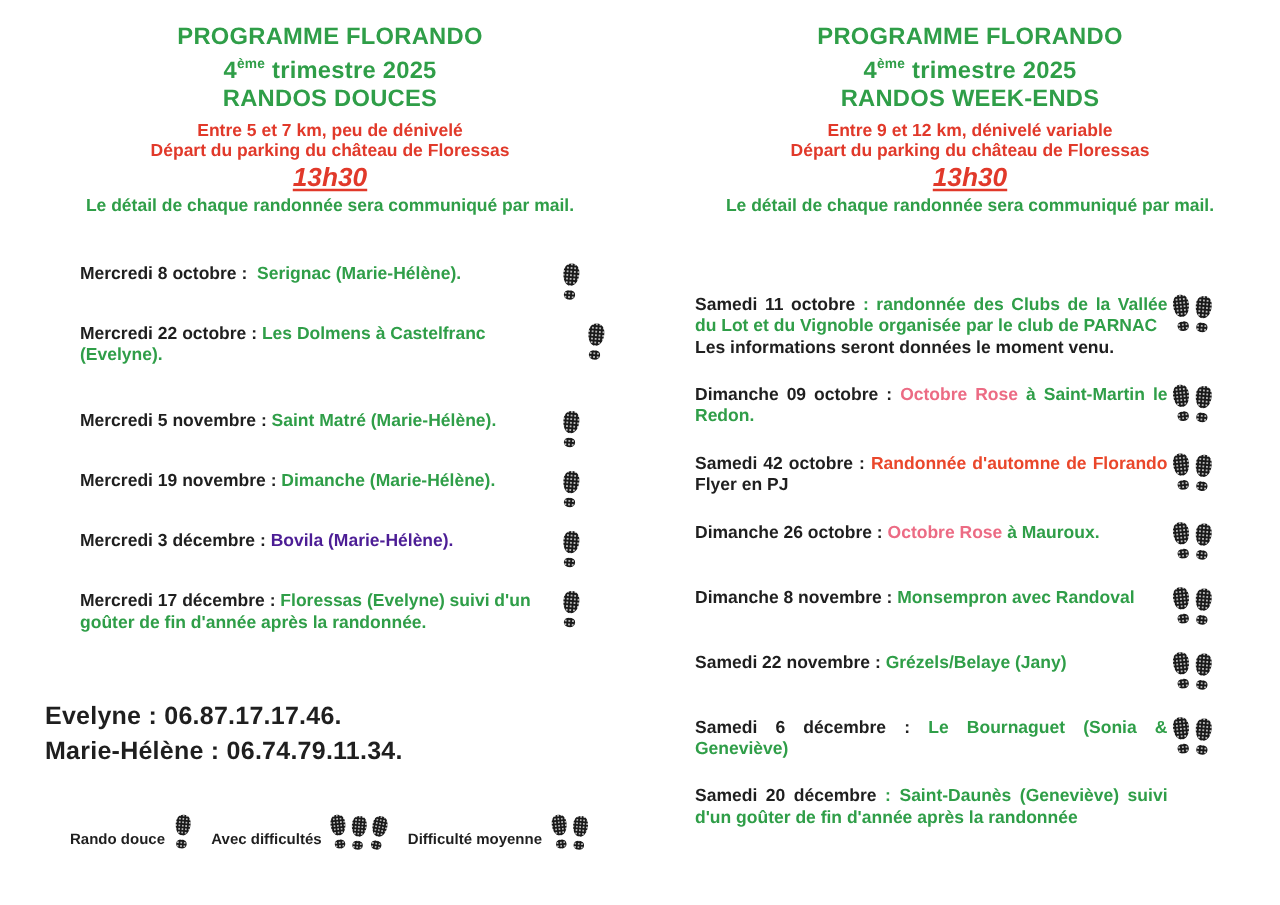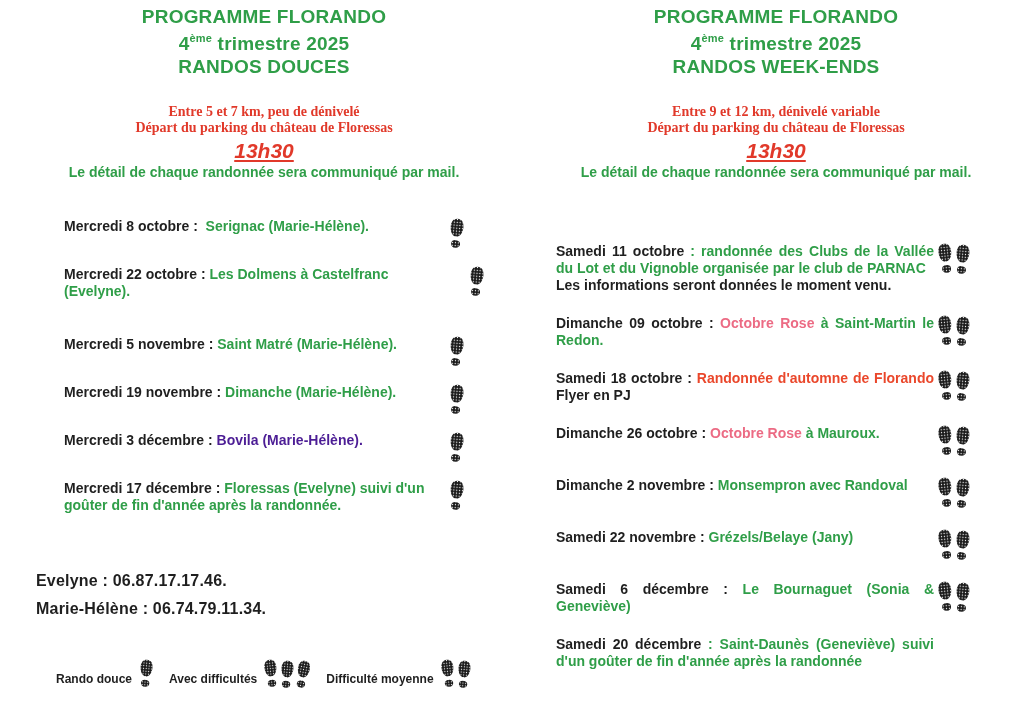--- a/index.html
+++ b/index.html
@@ -3,28 +3,28 @@
 <meta charset="utf-8">
 <style>
   html,body{margin:0;padding:0;}
   body{
     width:1024px;height:724px;background:#ffffff;
     font-family:"Liberation Sans", sans-serif;
     font-weight:bold;
     -webkit-font-smoothing:antialiased;
   }
   .page{position:relative;width:1024px;height:724px;background:#ffffff;overflow:hidden;}
-  .col{position:absolute;top:5px;}
+  .col{position:absolute;top:18px;}
   .col-left{left:36px;width:456px;}
   .col-right{left:556px;width:440px;}
 
   header{text-align:center;}
   .t1{font-size:19px;line-height:23px;letter-spacing:.2px;}
   .t1 sup{font-size:11px;position:relative;top:-1px;}
-  .subs{margin-top:26px;font-family:Liberation Serif, serif;}
+  .subs{margin-top:5px;}
   .sub{font-size:14px;line-height:16px;}
   .time{font-size:21px;font-style:italic;line-height:27px;margin-top:1px;text-decoration:underline;}
   .note{font-size:14px;line-height:16px;}
 
   .entries{margin-top:38px;}
   .col-left .entries{width:424px;margin-top:38px;}
   .col-right .entries{width:414px;margin-top:63px;}
 
   .entry{display:flex;align-items:flex-start;}
   .col-left .entry{margin-bottom:17px;}
@@ -38,21 +38,21 @@
   .col-right .entry-text{flex:0 0 378px;max-width:378px;text-align:justify;}
 
   .fp-box{flex:1;display:flex;justify-content:flex-end;align-items:flex-start;}
   .fp-group{display:inline-flex;gap:2px;}
   .boot{width:15px;height:31px;display:block;}
   .fp-group .boot:only-child{transform:rotate(5deg);}
   .fp-group .boot:first-child:not(:only-child){transform:rotate(-6deg);}
   .fp-group .boot:nth-child(2){transform:rotate(5deg) translateY(1px);}
   .fp-group .boot:nth-child(3){transform:rotate(11deg) translateY(1px);}
 
-  .contacts{margin-top:53px;font-size:16px;line-height:28px;letter-spacing:.2px;}
+  .contacts{margin-top:53px;font-size:20px;line-height:28px;letter-spacing:.2px;}
 
   .legend{margin-top:36px;padding-left:20px;display:flex;align-items:center;gap:16px;}
   .legend-item{display:flex;align-items:flex-end;gap:7px;}
   .legend-label{font-size:12px;line-height:14px;margin-bottom:2px;white-space:nowrap;}
   .legend .boot{width:14px;height:29px;}
 </style>
 <style>.c-green{color:#2f9e48} .c-red{color:#e1392a} .c-black{color:#1f1f1f}</style></head>
 <body>
 
 <div class="page">
@@ -235,21 +235,21 @@
                 <path fill="url(#tread)" d="M8 23.6 C10.9 23.6 12.8 25 12.8 27.6 C12.8 30.2 10.8 31.8 8 31.8 C5.2 31.8 3.2 30.2 3.2 27.6 C3.2 25 5.1 23.6 8 23.6 Z"></path>
               </svg>
               <svg class="boot" viewBox="0 0 16 33">
                 <path fill="url(#tread)" d="M8 .8 C12.3 .8 14.8 4 14.8 9.2 C14.8 14.6 12.4 19.8 8 19.8 C3.6 19.8 1.2 14.6 1.2 9.2 C1.2 4 3.7 .8 8 .8 Z"></path>
                 <path fill="url(#tread)" d="M8 23.6 C10.9 23.6 12.8 25 12.8 27.6 C12.8 30.2 10.8 31.8 8 31.8 C5.2 31.8 3.2 30.2 3.2 27.6 C3.2 25 5.1 23.6 8 23.6 Z"></path>
               </svg>
             </span>
           </div>
         </div>
         <div class="entry">
-          <div class="entry-text"><span style="color:#1f1f1f">Samedi 18 octobre : </span><span style="color:#ea472b">Randonnée d'automne de Florando</span><span style="color:#1f1f1f"> Flyer en PJ</span></div>
+          <div class="entry-text"><span style="color:#1f1f1f">Samedi 42 octobre : </span><span style="color:#ea472b">Randonnée d'automne de Florando</span><span style="color:#1f1f1f"> Flyer en PJ</span></div>
           <div class="fp-box">
             <span class="fp-group">
               <svg class="boot" viewBox="0 0 16 33">
                 <path fill="url(#tread)" d="M8 .8 C12.3 .8 14.8 4 14.8 9.2 C14.8 14.6 12.4 19.8 8 19.8 C3.6 19.8 1.2 14.6 1.2 9.2 C1.2 4 3.7 .8 8 .8 Z"></path>
                 <path fill="url(#tread)" d="M8 23.6 C10.9 23.6 12.8 25 12.8 27.6 C12.8 30.2 10.8 31.8 8 31.8 C5.2 31.8 3.2 30.2 3.2 27.6 C3.2 25 5.1 23.6 8 23.6 Z"></path>
               </svg>
               <svg class="boot" viewBox="0 0 16 33">
                 <path fill="url(#tread)" d="M8 .8 C12.3 .8 14.8 4 14.8 9.2 C14.8 14.6 12.4 19.8 8 19.8 C3.6 19.8 1.2 14.6 1.2 9.2 C1.2 4 3.7 .8 8 .8 Z"></path>
                 <path fill="url(#tread)" d="M8 23.6 C10.9 23.6 12.8 25 12.8 27.6 C12.8 30.2 10.8 31.8 8 31.8 C5.2 31.8 3.2 30.2 3.2 27.6 C3.2 25 5.1 23.6 8 23.6 Z"></path>
               </svg>
@@ -265,21 +265,21 @@
                 <path fill="url(#tread)" d="M8 23.6 C10.9 23.6 12.8 25 12.8 27.6 C12.8 30.2 10.8 31.8 8 31.8 C5.2 31.8 3.2 30.2 3.2 27.6 C3.2 25 5.1 23.6 8 23.6 Z"></path>
               </svg>
               <svg class="boot" viewBox="0 0 16 33">
                 <path fill="url(#tread)" d="M8 .8 C12.3 .8 14.8 4 14.8 9.2 C14.8 14.6 12.4 19.8 8 19.8 C3.6 19.8 1.2 14.6 1.2 9.2 C1.2 4 3.7 .8 8 .8 Z"></path>
                 <path fill="url(#tread)" d="M8 23.6 C10.9 23.6 12.8 25 12.8 27.6 C12.8 30.2 10.8 31.8 8 31.8 C5.2 31.8 3.2 30.2 3.2 27.6 C3.2 25 5.1 23.6 8 23.6 Z"></path>
               </svg>
             </span>
           </div>
         </div>
         <div class="entry">
-          <div class="entry-text"><span style="color:#1f1f1f">Dimanche 2 novembre : </span><span style="color:#2f9e48">Monsempron avec Randoval</span></div>
+          <div class="entry-text"><span style="color:#1f1f1f">Dimanche 8 novembre : </span><span style="color:#2f9e48">Monsempron avec Randoval</span></div>
           <div class="fp-box">
             <span class="fp-group">
               <svg class="boot" viewBox="0 0 16 33">
                 <path fill="url(#tread)" d="M8 .8 C12.3 .8 14.8 4 14.8 9.2 C14.8 14.6 12.4 19.8 8 19.8 C3.6 19.8 1.2 14.6 1.2 9.2 C1.2 4 3.7 .8 8 .8 Z"></path>
                 <path fill="url(#tread)" d="M8 23.6 C10.9 23.6 12.8 25 12.8 27.6 C12.8 30.2 10.8 31.8 8 31.8 C5.2 31.8 3.2 30.2 3.2 27.6 C3.2 25 5.1 23.6 8 23.6 Z"></path>
               </svg>
               <svg class="boot" viewBox="0 0 16 33">
                 <path fill="url(#tread)" d="M8 .8 C12.3 .8 14.8 4 14.8 9.2 C14.8 14.6 12.4 19.8 8 19.8 C3.6 19.8 1.2 14.6 1.2 9.2 C1.2 4 3.7 .8 8 .8 Z"></path>
                 <path fill="url(#tread)" d="M8 23.6 C10.9 23.6 12.8 25 12.8 27.6 C12.8 30.2 10.8 31.8 8 31.8 C5.2 31.8 3.2 30.2 3.2 27.6 C3.2 25 5.1 23.6 8 23.6 Z"></path>
               </svg>

